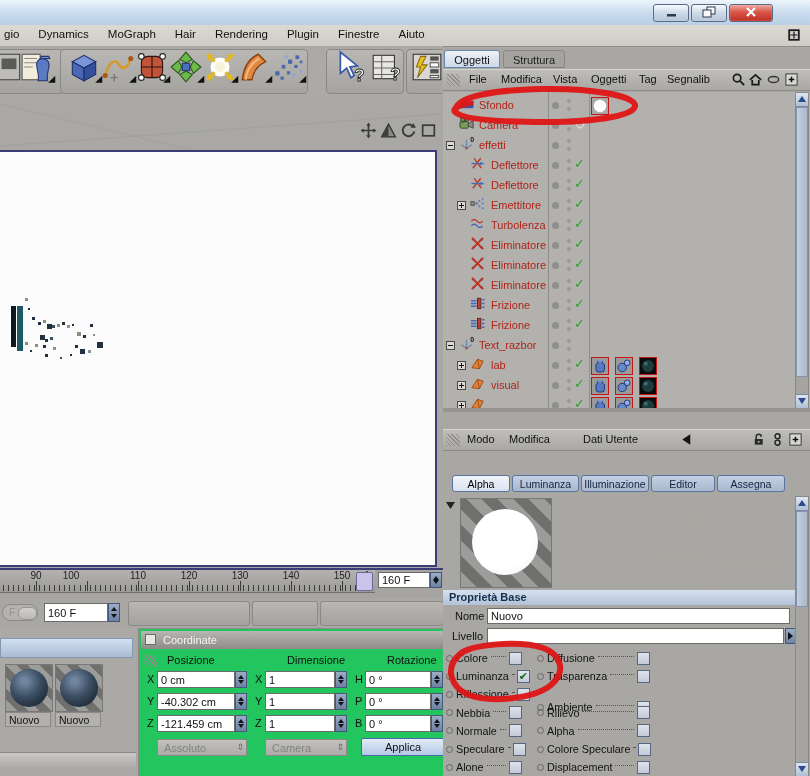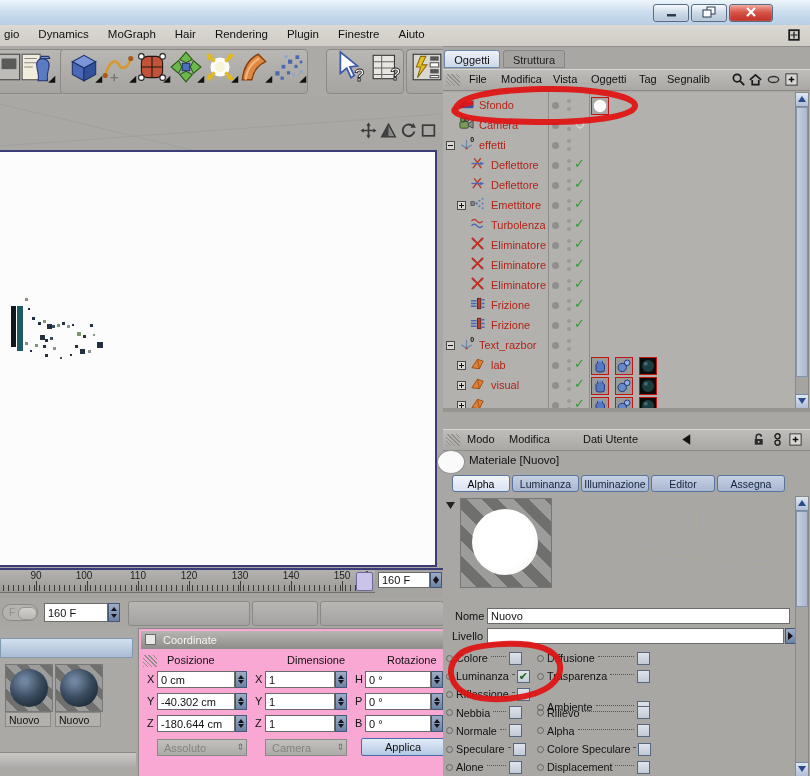--- a/index.html
+++ b/index.html
@@ -74,21 +74,21 @@
   .spin:after{bottom:3px;border-top:4px solid #14141c;}
   .transport{left:0;top:598px;width:443px;height:30px;background:#a8a7a4;}
   .tgrp{position:absolute;top:3px;height:23px;background:linear-gradient(#b8b7b4,#a3a2a0);border:1px solid #8a8986;border-radius:3px;}
   
   .mats{left:0;top:628px;width:136px;height:148px;background:#aaa9a6;}
   .matttl{position:absolute;left:0;top:10px;width:133px;height:20px;background:linear-gradient(#d2e0f0,#a9bcd2);border:1px solid #8098b0;box-sizing:border-box;}
   .thumb{position:absolute;top:36px;width:46px;height:46px;background:repeating-linear-gradient(45deg,#9c9c9a 0 8px,#6f6f6d 8px 16px);border:1px solid #777;}
   .thumb .ball{position:absolute;left:4px;top:4px;width:38px;height:38px;border-radius:50%;background:radial-gradient(circle at 38% 32%,#7086a0 8%,#3c4e62 45%,#16222e 90%);}
   .mlabel{position:absolute;top:84px;width:46px;height:15px;background:#b2b1ae;border:1px solid #8a8986;box-sizing:border-box;font-size:10.5px;padding:1px 0 0 3px;}
   
-  .coord{left:138px;top:628px;width:307px;height:148px;background:#f9a8d4;border-left:1px solid #8a8986;border-top:1px solid #8a8986;}
+  .coord{left:138px;top:628px;width:307px;height:148px;background:#22c55e;border-left:1px solid #8a8986;border-top:1px solid #8a8986;}
   .chead{position:absolute;font-size:11px;color:#111;}
   .drop{position:absolute;height:17px;background:linear-gradient(#c2c1be,#acaba8);border:1px solid #8a8986;box-sizing:border-box;color:#84847f;font-size:11px;padding:2px 0 0 6px;}
   .drop .dd{position:absolute;right:2px;top:2px;font-size:9px;color:#6a6a68;}
   .applybtn{position:absolute;height:18px;background:linear-gradient(#e2ecf8,#b4c8e4);border:1px solid #4868a8;border-radius:2px;box-sizing:border-box;text-align:center;font-size:11px;padding-top:2px;}
   .annot{left:0;top:0;width:810px;height:776px;pointer-events:none;z-index:50;}
 </style>
 </head>
 <body>
 
 <div id="root">
@@ -407,21 +407,21 @@
         <span class="tick" style="left: 339.6px; top: 15px; height: 6px;"></span>
         <span class="tick" style="left: 344.7px; top: 15px; height: 6px;"></span>
         <span class="tick" style="left: 349.8px; top: 15px; height: 6px;"></span>
         <span class="tick" style="left: 354.9px; top: 15px; height: 6px;"></span>
         <span class="tick" style="left: 360px; top: 15px; height: 6px;"></span>
         <span class="tick" style="left: 365.1px; top: 15px; height: 6px;"></span>
         <span class="tick" style="left: 370.2px; top: 15px; height: 6px;"></span>
         <span class="tick" style="left: 36px; top: 11px; height: 10px;"></span>
         <span class="tlabel" style="left: 36px;">90</span>
         <span class="tick" style="left: 87px; top: 11px; height: 10px;"></span>
-        <span class="tlabel" style="left: 84px;">100</span>
+        <span class="tlabel" style="left: 71px;">100</span>
         <span class="tick" style="left: 138px; top: 11px; height: 10px;"></span>
         <span class="tlabel" style="left: 138px;">110</span>
         <span class="tick" style="left: 189px; top: 11px; height: 10px;"></span>
         <span class="tlabel" style="left: 189px;">120</span>
         <span class="tick" style="left: 240px; top: 11px; height: 10px;"></span>
         <span class="tlabel" style="left: 240px;">130</span>
         <span class="tick" style="left: 291px; top: 11px; height: 10px;"></span>
         <span class="tlabel" style="left: 291px;">140</span>
         <span class="tick" style="left: 342px; top: 11px; height: 10px;"></span>
         <span class="tlabel" style="left: 342px;">150</span>
@@ -470,21 +470,21 @@
     <span class="chead" style="left:148px;top:25px;">Dimensione</span>
     <span class="chead" style="left:248px;top:25px;">Rotazione</span>
     <div id="coordrows">
         <span class="chead abs" style="left: 8px; top: 44px;">X</span>
         <div class="field" style="left: 18px; top: 42px; width: 78px; height: 17px; padding-top: 2px;">0 cm</div>
         <div class="spin" style="left: 96px; top: 42px; height: 17px;"></div>
         <span class="chead abs" style="left: 8px; top: 66px;">Y</span>
         <div class="field" style="left: 18px; top: 64px; width: 78px; height: 17px; padding-top: 2px;">-40.302 cm</div>
         <div class="spin" style="left: 96px; top: 64px; height: 17px;"></div>
         <span class="chead abs" style="left: 8px; top: 88px;">Z</span>
-        <div class="field" style="left: 18px; top: 86px; width: 78px; height: 17px; padding-top: 2px;">-180.644 cm</div>
+        <div class="field" style="left: 18px; top: 86px; width: 78px; height: 17px; padding-top: 2px;">-121.459 cm</div>
         <div class="spin" style="left: 96px; top: 86px; height: 17px;"></div>
         <span class="chead abs" style="left: 116px; top: 44px;">X</span>
         <div class="field" style="left: 126px; top: 42px; width: 70px; height: 17px; padding-top: 2px;">1</div>
         <div class="spin" style="left: 196px; top: 42px; height: 17px;"></div>
         <span class="chead abs" style="left: 116px; top: 66px;">Y</span>
         <div class="field" style="left: 126px; top: 64px; width: 70px; height: 17px; padding-top: 2px;">1</div>
         <div class="spin" style="left: 196px; top: 64px; height: 17px;"></div>
         <span class="chead abs" style="left: 116px; top: 88px;">Z</span>
         <div class="field" style="left: 126px; top: 86px; width: 70px; height: 17px; padding-top: 2px;">1</div>
         <div class="spin" style="left: 196px; top: 86px; height: 17px;"></div>
@@ -896,44 +896,41 @@
             <circle cx="8" cy="11.4" r="2.7" fill="none" stroke="#222" stroke-width="1.5"></circle>
           </svg>
         </span>
       <span class="pm-ico icon" style="left:345px;">
           <svg viewBox="0 0 16 16">
             <rect x="2" y="2" width="12" height="12" fill="#d8d7d4" stroke="#333"></rect>
             <path d="M8 5 v6 M5 8 h6" stroke="#111" stroke-width="1.6"></path>
           </svg>
         </span>
     </div>
-    <div class="abs" style="left:0;top:38px;width:367px;height:22px;">
-      <span style="position:absolute;left:-6px;top:0;width:26px;height:22px;border-radius:50%;background:#fafafa;border:1px solid #909090;"></span>
-      <span style="position:absolute;left:26px;top:4px;font-size:11.5px;">Materiale [Nuovo]</span>
-    </div>
     <div id="attrtabs" class="abs" style="left:0;top:63px;width:367px;height:18px;">
         <div class="tabbtn active" style="left: 9px; width: 58px;">Alpha</div>
         <div class="tabbtn" style="left: 69px; width: 67px;">Luminanza</div>
         <div class="tabbtn" style="left: 138px; width: 68px;">Illuminazione</div>
         <div class="tabbtn" style="left: 208px; width: 64px;">Editor</div>
         <div class="tabbtn" style="left: 274px; width: 68px;">Assegna</div>
       </div>
     <div class="abs" style="left:0;top:84px;width:352px;height:92px;background:#a8a7a4;">
       <svg class="abs" width="352" height="92" style="left:0;top:0;">
           <path d="M120 0 C135 45 190 62 352 70 M255 0 C250 40 258 70 270 92" stroke="#b2ab95" stroke-width="1" fill="none" opacity="0.55"></path>
         </svg>
       <span class="icon" style="position:absolute;left:3px;top:5px;">
           <svg width="9" height="8" viewBox="0 0 9 8">
             <polygon points="0,1 9,1 4.5,8" fill="#222"></polygon>
           </svg>
         </span>
       <div class="preview" style="top:2px;">
           <div class="ball"></div>
         </div>
     </div>
+    <div class="sechdr" style="top:178px;">Proprietà Base</div>
     <span class="flabel" style="left:12px;top:198px;">Nome</span>
     <div class="field" style="left:44px;top:196px;width:303px;">Nuovo</div>
     <span class="flabel" style="left:9px;top:218px;">Livello</span>
     <div class="field" style="left:44px;top:216px;width:297px;"></div>
     <div class="abs" style="left:342px;top:216px;width:11px;height:16px;background:linear-gradient(#9dadc6,#6d82a3);border:1px solid #46587a;box-sizing:border-box;"><svg width="9" height="14" viewBox="0 0 9 14">
           <polygon points="2,3 7,7 2,11" fill="#101018"></polygon>
         </svg></div>
     <div id="channels">
         <div class="chrow" style="left: 3px; top: 238px; width: 76px;">
           <span class="chring"></span>

